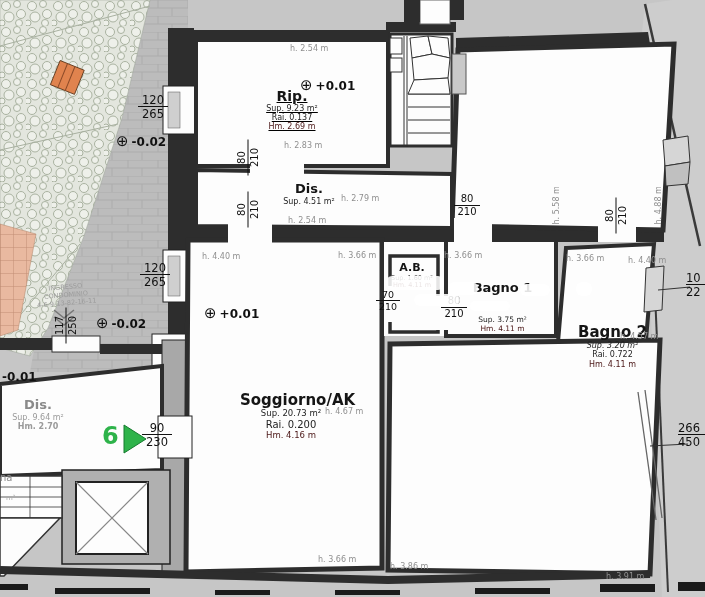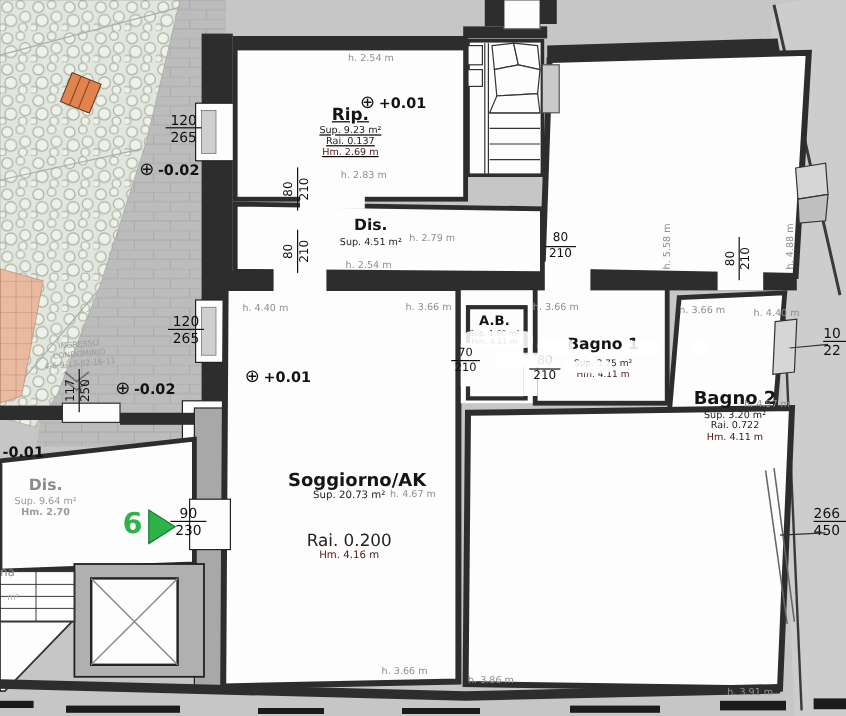--- a/index.html
+++ b/index.html
@@ -169,36 +169,36 @@
   <div class="rline" style="font-size:8px;">Sup. 4.51 m²</div>
 </div>
 
 <div class="rlabel" style="left:386px;top:262px;width:52px;">
   <div class="rname" style="font-size:11px;">A.B.</div>
   <div class="rline" style="font-size:6.5px;">Sup. 1.60 m²</div>
   <div class="rline hm" style="font-size:6.5px;">Hm. 4.11 m</div>
 </div>
 
 <div class="rlabel" style="left:455px;top:281px;width:95px;">
-  <div class="rname" style="font-size:13px;margin-bottom:3px;">Bagno 1</div>
+  <div class="rname" style="font-size:13px;margin-bottom:20px;">Bagno 1</div>
   <div class="rline" style="font-size:7.5px;">Sup. 3.75 m²</div>
   <div class="rline hm" style="font-size:7.5px;">Hm. 4.11 m</div>
 </div>
 
 <div class="rlabel" style="left:570px;top:280px;width:85px;">
   <div class="rname" style="font-size:15px;margin-top:44px;">Bagno 2</div>
-  <div class="rline" style="font-size:8px;">Sup. 3.20 m²</div>
+  <div class="rline" style="font-size:8px;font-style:italic;">Sup. 3.20 m²</div>
   <div class="rline" style="font-size:8px;">Rai. 0.722</div>
   <div class="rline hm" style="font-size:8px;">Hm. 4.11 m</div>
 </div>
 
 <div class="rlabel" style="left:240px;top:392px;width:102px;">
   <div class="rname" style="font-size:15px;">Soggiorno/AK</div>
   <div class="rline" style="font-size:8.5px;">Sup. 20.73 m²</div>
-  <div class="rline" style="font-size:14px;margin-top:24px;">Rai. 0.200</div>
+  <div class="rline" style="font-size:10px;">Rai. 0.200</div>
   <div class="rline hm" style="font-size:8.5px;">Hm. 4.16 m</div>
 </div>
 
 <div class="rlabel" style="left:2px;top:398px;width:72px;">
   <div class="rname gray" style="font-size:13px;">Dis.</div>
   <div class="rline gray" style="font-size:8px;">Sup. 9.64 m²</div>
   <div class="rline gray" style="font-size:8px;font-weight:bold;">Hm. 2.70</div>
 </div>
 
 <div class="frag" style="left:0;top:472px;font-size:10px;font-weight:400;">na</div>

